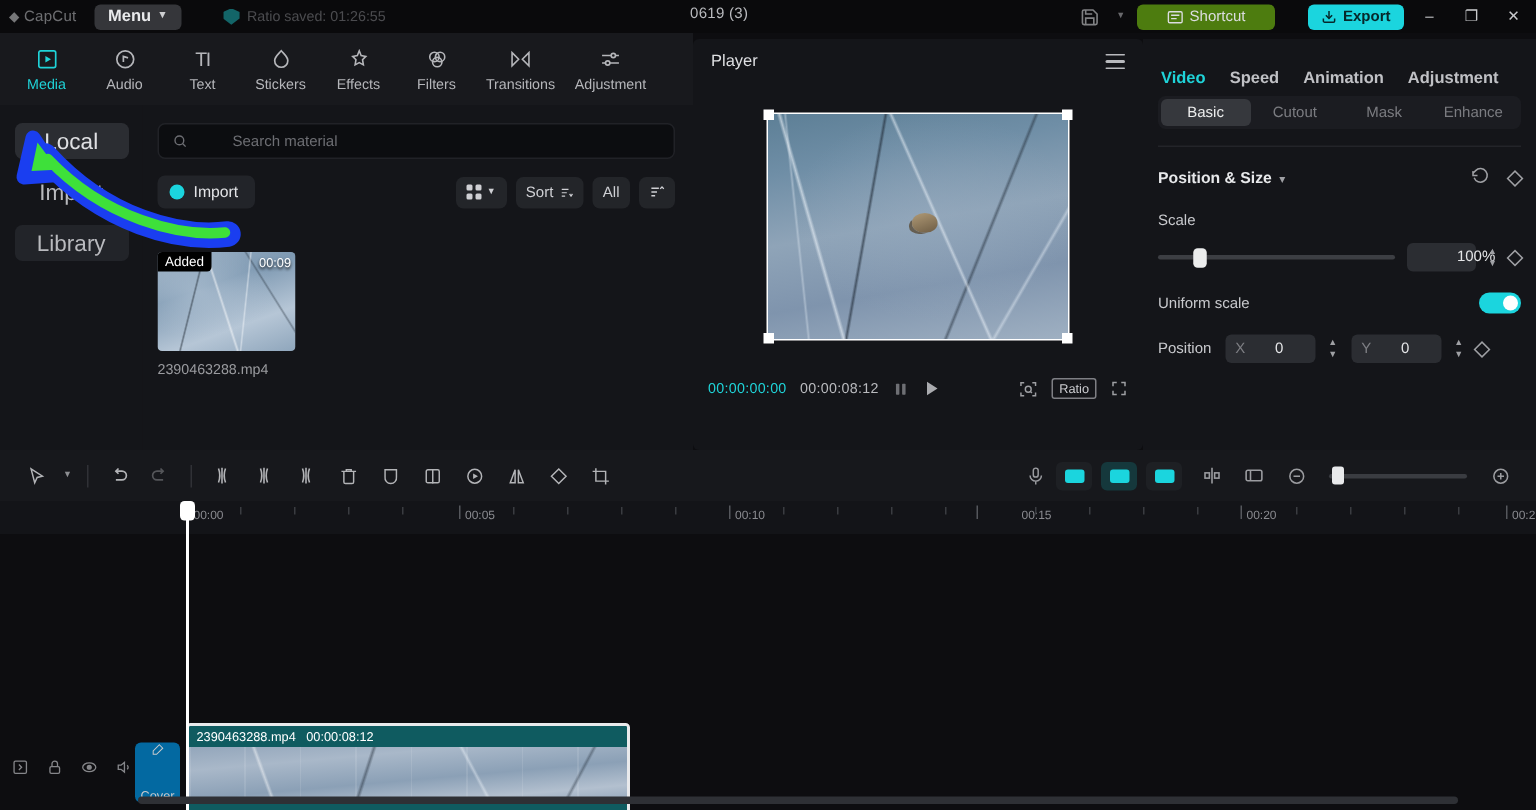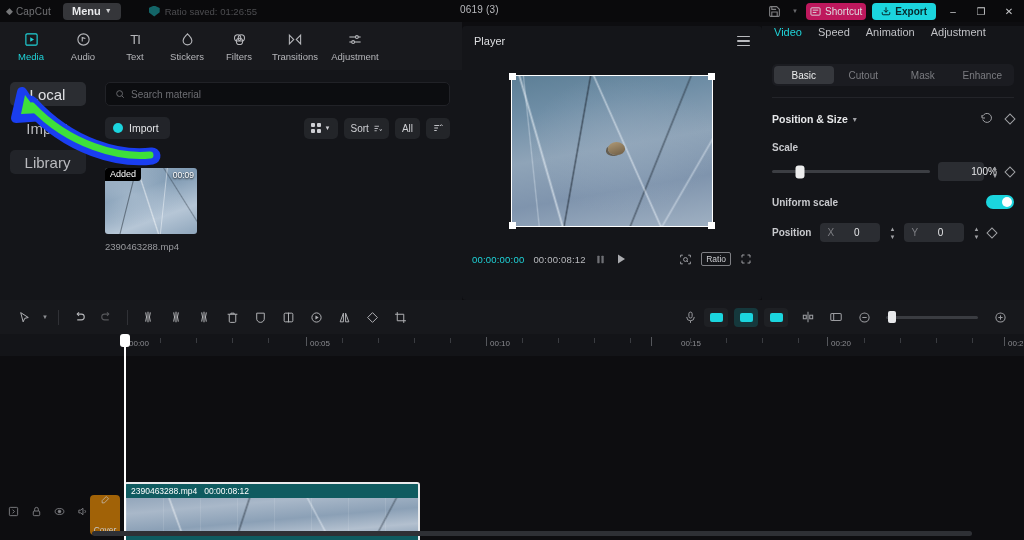--- a/index.html
+++ b/index.html
@@ -33,28 +33,28 @@
     clip-path: polygon(50% 0%, 100% 22%, 100% 62%, 50% 100%, 0% 62%, 0% 22%);
   }
   .autosave-text { font-size: 9.5px; color: #9a9ba0; }
   .proj-name {
     position: absolute; left: 460px; top: 4px;
     font-size: 10px; color: #b9babe; letter-spacing: .2px;
   }
   .tb-right { position: absolute; right: 0; top: 0; height: 22px; display: flex; align-items: center; gap: 6px; padding-right: 4px; }
   .tb-icon-btn { width: 20px; height: 16px; display: flex; align-items: center; justify-content: center; opacity: .6; }
   .shortcut-btn {
-    background: #be185d; border-radius: 4px; height: 17px;
-    display: flex; align-items: center; gap: 4px; padding: 0 4px;
+    background: #4d7c0f; border-radius: 4px; height: 17px;
+    display: flex; align-items: center; gap: 4px; padding: 0 20px;
     font-size: 10px; color: #dcdde0;
   }
   .export-btn {
     background: #1bd5de; border-radius: 4px; height: 17px;
     display: flex; align-items: center; gap: 4px; padding: 0 9px;
-    font-size: 10px; color: #06282b; font-weight: 700;
+    font-size: 10px; color: #06282b; font-weight: 700; margin-left: 16px;
   }
   .win-ctl { width: 22px; height: 22px; display: flex; align-items: center; justify-content: center; font-size: 10px; color: #c8c9cc; }
 
   
   .topnav {
     position: absolute; top: 22px; left: 0; width: 462px; height: 48px;
     background: #18191d; display: flex; align-items: center; padding-left: 6px; gap: 2px;
   }
   .nav-tab {
     width: 50px; height: 46px; display: flex; flex-direction: column;
@@ -82,21 +82,21 @@
   }
   .side-item.active { background: #2b2d32; color: #dfe0e3; }
   .side-item.lib { background: #222429; }
 
   .media-main { flex: 1; padding: 12px 12px 0 10px; position: relative; }
   .search-box {
     height: 24px; background: #0c0d10; border-radius: 5px;
     display: flex; align-items: center; gap: 6px; padding: 0 9px;
     border: 1px solid #212227;
   }
-  .search-ph { font-size: 10px; color: #6d6e73; }
+  .search-ph { font-size: 10px; color: #6d6e73; margin-left: 24px; }
   .media-actions { display: flex; align-items: center; margin-top: 11px; }
   .import-btn {
     background: #222429; border-radius: 5px; height: 22px;
     display: flex; align-items: center; gap: 6px; padding: 0 11px 0 8px;
     font-size: 10.5px; color: #e3e4e7;
   }
   .import-dot { width: 10px; height: 10px; border-radius: 50%; background: #1bd5de; display: inline-block; }
   .actions-right { margin-left: auto; display: flex; align-items: center; gap: 6px; }
   .pill {
     background: #232529; border-radius: 5px; height: 21px;
@@ -184,41 +184,41 @@
   .ratio-pill {
     border: 1px solid #7e7f84; border-radius: 2px; font-size: 8.5px;
     padding: 1px 4px; color: #cdced2;
   }
 
   
   .right-panel {
     position: absolute; top: 26px; left: 762px; width: 262px; height: 274px;
     background: #141519;
   }
-  .rp-tabs { height: 32px; display: flex; align-items: flex-start; gap: 16px; padding: 0 12px; }
+  .rp-tabs { height: 32px; display: flex; align-items: flex-end; gap: 16px; padding: 0 12px; font-weight: bold; }
   .rp-tab { font-size: 11px; color: #c0c1c5; }
   .rp-tab.active { color: #1fd3d8; }
   .rp-subtabs {
     margin: 6px 10px 0 10px; height: 22px; background: #1b1c21; border-radius: 5px;
     display: flex; align-items: center; padding: 2px;
   }
   .rp-sub {
     flex: 1; height: 18px; display: flex; align-items: center; justify-content: center;
     font-size: 10px; color: #7b7c81; border-radius: 4px;
   }
   .rp-sub.active { background: #36383d; color: #eceded; }
   .rp-divider { height: 1px; background: #232429; margin: 11px 10px 0 10px; }
   .sec-head {
     display: flex; align-items: center; padding: 0 10px; margin-top: 12px;
   }
   .sec-title { font-size: 10.5px; color: #e7e8ea; font-weight: 700; }
   .sec-caret { font-size: 8px; color: #9fa0a4; margin-left: 5px; }
   .sec-ico-grp { margin-left: auto; display: flex; align-items: center; gap: 13px; }
   .row { display: flex; align-items: center; padding: 0 10px; margin-top: 14px; }
-  .row-label { font-size: 10px; color: #c8c9cd; font-weight: bold; }
+  .row-label { font-size: 10px; color: #c8c9cd; }
   .scale-row { flex-direction: column; align-items: stretch; }
   .scale-ctrl { display: flex; align-items: center; gap: 8px; margin-top: 9px; }
   .slider { position: relative; flex: 1; height: 3px; background: #3c3e43; border-radius: 2px; }
   .slider-knob {
     position: absolute; left: 18%; top: 50%; transform: translate(-50%,-50%);
     width: 9px; height: 13px; background: #eceded; border-radius: 3px;
   }
   .num-field {
     width: 44px; height: 19px; background: #2b2d32; border-radius: 4px;
     display: flex; align-items: center; justify-content: center;
@@ -261,21 +261,21 @@
   .tick.major { height: 9px; background: #55575c; top: 3px; }
   .tick-label { position: absolute; top: 5px; font-size: 8px; color: #8a8b90; }
 
   .tl-body { position: relative; height: 184px; background: #0d0d10; }
   .track-ctrls {
     position: absolute; left: 8px; top: 150px; display: flex; align-items: center; gap: 12px;
   }
   .tc-ico { opacity: .7; display: flex; align-items: center; }
   .cover-btn {
     position: absolute; left: 90px; top: 139px; width: 30px; height: 40px;
-    background: #a16207; border-radius: 4px;
+    background: #0369a1; border-radius: 4px;
     display: flex; flex-direction: column; align-items: center; justify-content: center; gap: 21px;
   }
   .cover-label { font-size: 8.5px; color: #c9cacd; }
 
   .clip {
     position: absolute; left: 124px; top: 126px; width: 296px; height: 72px;
     background: #0f5b60; border: 2px solid #e9eaec; border-radius: 3px; overflow: hidden;
   }
   .clip-head { height: 14px; display: flex; align-items: center; gap: 7px; padding: 0 5px; background: #0f5b60; }
   .clip-name { font-size: 8.5px; color: #ffffff; }
@@ -391,20 +391,28 @@
 
     <div class="nav-tab">
       <span class="nt-ico">
         <svg width="15" height="15" viewBox="0 0 24 24" fill="none" stroke="#b5b6ba" stroke-width="1.8">
           <path d="M12 3c3.5 4 7 6.5 7 10.5A7 7 0 0 1 5 13.5C5 9.5 8.5 7 12 3z"></path>
         </svg>
       </span>
       <span>Stickers</span>
     </div>
 
+    <div class="nav-tab">
+      <span class="nt-ico">
+        <svg width="15" height="15" viewBox="0 0 24 24" fill="none" stroke="#b5b6ba" stroke-width="1.7">
+          <path d="M12 3l2 5 5 1-3.5 3.5.9 5.5L12 15.6 7.6 18l.9-5.5L5 9l5-1z"></path>
+        </svg>
+      </span>
+      <span>Effects</span>
+    </div>
 
     <div class="nav-tab">
       <span class="nt-ico">
         <svg width="15" height="15" viewBox="0 0 24 24" fill="none" stroke="#b5b6ba" stroke-width="1.7">
           <circle cx="9" cy="9.5" r="5"></circle>
             <circle cx="15" cy="9.5" r="5"></circle>
             <circle cx="12" cy="15" r="5"></circle>
         </svg>
       </span>
       <span>Filters</span>

